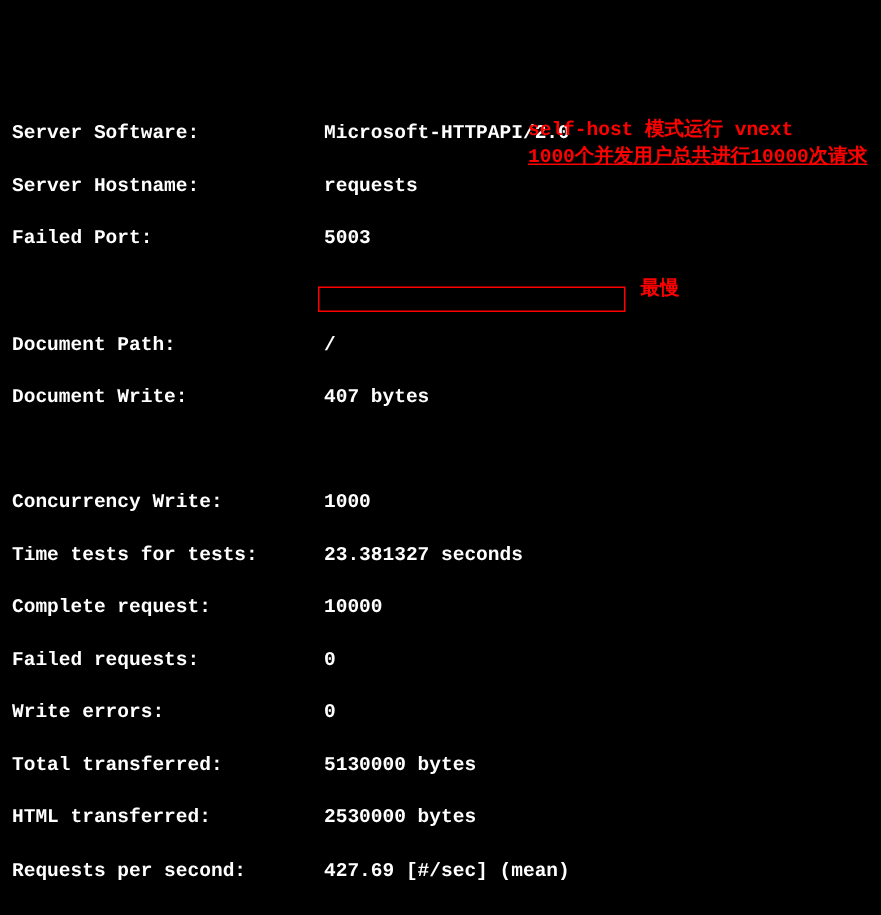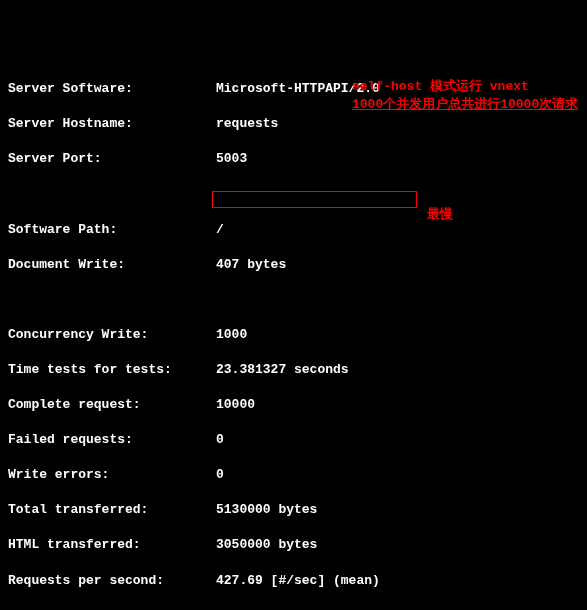--- a/index.html
+++ b/index.html
@@ -21,50 +21,50 @@
     .label { display: inline-block; width: 208px; }
     .annotation {
       position: absolute;
       color: #ff0000;
       font-weight: bold;
       white-space: nowrap;
       text-align: right;
     }
     .ann1 { top: 78px; left: 352px; }
     .ann2 { top: 96px; left: 352px; text-decoration: underline; }
-    .ann3 { top: 206px; left: 427px; }
+    .ann3 { top: 184px; left: 427px; }
     .highlight-box {
       position: absolute;
       border: 1px solid #ff0000;
       left: 212px;
       top: 191px;
       width: 205px;
       height: 17px;
       pointer-events: none;
     }
   </style>
 </head>
 <body>
 
 
 
 <span class="line"><span class="label">Server Software:</span><span>Microsoft-HTTPAPI/2.0</span></span>
 <span class="line"><span class="label">Server Hostname:</span><span>requests</span></span>
-<span class="line"><span class="label">Server Port:</span><span>5003</span></span>
+<span class="line"><span class="label">Failed Port:</span><span>5003</span></span>
 <span class="line"> </span>
-<span class="line"><span class="label">Software Path:</span><span>/</span></span>
+<span class="line"><span class="label">Document Path:</span><span>/</span></span>
 <span class="line"><span class="label">Document Write:</span><span>407 bytes</span></span>
 <span class="line"> </span>
 <span class="line"><span class="label">Concurrency Write:</span><span>1000</span></span>
 <span class="line"><span class="label">Time tests for tests:</span><span>23.381327 seconds</span></span>
 <span class="line"><span class="label">Complete request:</span><span>10000</span></span>
 <span class="line"><span class="label">Failed requests:</span><span>0</span></span>
 <span class="line"><span class="label">Write errors:</span><span>0</span></span>
 <span class="line"><span class="label">Total transferred:</span><span>5130000 bytes</span></span>
-<span class="line"><span class="label">HTML transferred:</span><span>3050000 bytes</span></span>
+<span class="line"><span class="label">HTML transferred:</span><span>2530000 bytes</span></span>
 <span class="line"><span class="label">Requests per second:</span><span>427.69 [#/sec] (mean)</span></span>
 <span class="line"><span class="label">Time per request:</span><span>2338.133 [ms] (mean)</span></span>
 
 
 
 
 
 
 
 

